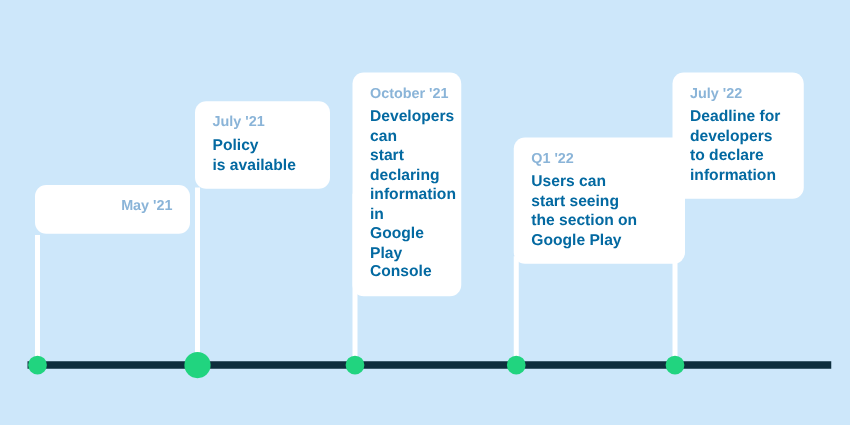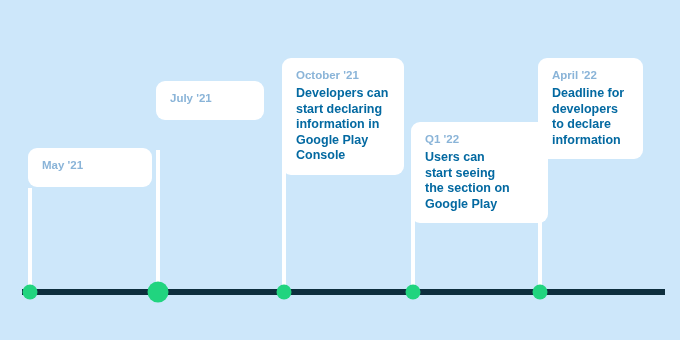--- a/index.html
+++ b/index.html
@@ -87,63 +87,65 @@
 </style>
 </head>
 <body>
 
 <div id="timeline-root">
 
   <div class="axis-line"></div>
 
   <div class="milestone" style="left:28px;">
     <div class="stem" style="top:188px; height:104px;"></div>
-    <div class="card" style="top:148px; width:124px;">
+    <div class="card" style="top:148px; width:124px;text-align:right;">
       <div class="card-date">May '21</div>
     </div>
     <div class="dot small"></div>
   </div>
 
   <div class="milestone" style="left:156px;">
     <div class="stem" style="top:150px; height:142px;"></div>
     <div class="card" style="top:81px; width:108px;">
       <div class="card-date">July '21</div>
+      <div class="card-text">Policy
+is available</div>
     </div>
     <div class="dot large"></div>
   </div>
 
   <div class="milestone" style="left:282px;">
     <div class="stem" style="top:155px; height:137px;"></div>
-    <div class="card" style="top:58px; width:122px;">
+    <div class="card" style="top:58px; width:87px;">
       <div class="card-date">October '21</div>
       <div class="card-text">Developers can
 start declaring
 information in
 Google Play
 Console</div>
     </div>
     <div class="dot small"></div>
   </div>
 
   <div class="milestone" style="left:411px;">
     <div class="stem" style="top:205px; height:87px;"></div>
-    <div class="card" style="top:122px; width:137px;">
+    <div class="card" style="top:110px; width:137px;">
       <div class="card-date">Q1 '22</div>
       <div class="card-text">Users can
 start seeing
 the section on
 Google Play</div>
     </div>
     <div class="dot small"></div>
   </div>
 
   <div class="milestone" style="left:538px;">
     <div class="stem" style="top:140px; height:152px;"></div>
     <div class="card" style="top:58px; width:105px;">
-      <div class="card-date">April '22</div>
+      <div class="card-date">July '22</div>
       <div class="card-text">Deadline for
 developers
 to declare
 information</div>
     </div>
     <div class="dot small"></div>
   </div>
 
 </div>
 

